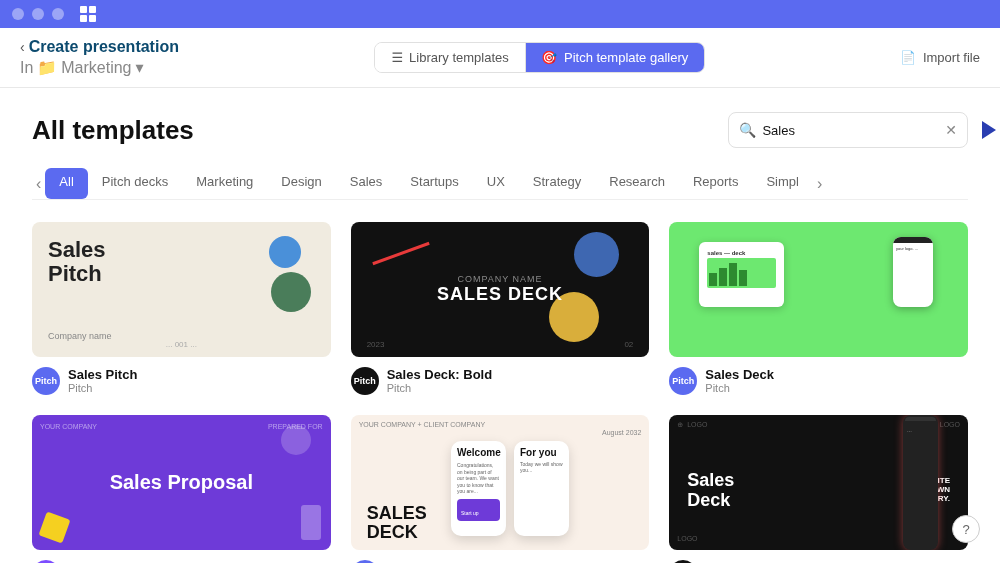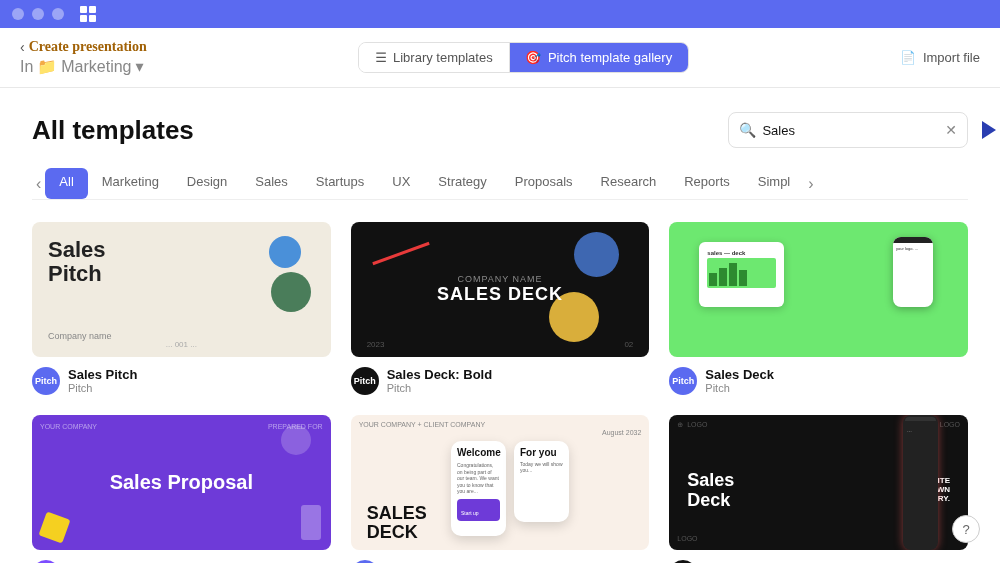--- a/index.html
+++ b/index.html
@@ -31,21 +31,21 @@
       align-items: center;
       padding: 0 20px;
       border-bottom: 1px solid #e8e8e8;
       gap: 16px;
     }
     .back-btn {
       display: flex; align-items: center; gap: 4px; cursor: pointer;
       color: #333; font-size: 13px; text-decoration: none;
     }
     .back-chevron { font-size: 14px; color: #555; }
-    .create-label { font-size: 14px; font-weight: 600; color: #a16207; font-family: Liberation Serif, serif; }
+    .create-label { font-size: 16px; font-weight: 600; color: #0c4a6e; }
     .in-label { font-size: 16px; color: #888; display: flex; align-items: center; gap: 4px; }
     .topbar-tabs {
       display: flex; gap: 0; margin-left: auto; border: 1px solid #e0e0e0; border-radius: 8px; overflow: hidden;
     }
     .topbar-tab {
       padding: 7px 16px; font-size: 13px; cursor: pointer; display: flex; align-items: center; gap: 6px;
       background: white; color: #555; border: none; outline: none;
     }
     .topbar-tab.active { background: #5b6af0; color: white; }
     .topbar-tab:not(:last-child) { border-right: 1px solid #e0e0e0; }
@@ -222,27 +222,27 @@
         <input class="search-input" value="Sales" style="">
         <span class="search-clear">✕</span>
       </div>
       <div class="cursor-triangle"></div>
     </div>
   </div>
 
   <div class="filter-tabs">
     <button class="filter-nav">‹</button>
     <div class="filter-tab active">All</div>
+    <div class="filter-tab">Pitch decks</div>
     <div class="filter-tab">Marketing</div>
     <div class="filter-tab">Design</div>
     <div class="filter-tab">Sales</div>
     <div class="filter-tab">Startups</div>
     <div class="filter-tab">UX</div>
     <div class="filter-tab">Strategy</div>
-    <div class="filter-tab">Proposals</div>
     <div class="filter-tab">Research</div>
     <div class="filter-tab">Reports</div>
     <div class="filter-tab">Simpl</div>
     <button class="filter-nav">›</button>
   </div>
 
   <div class="templates-grid">
 
     <div class="template-card">
       <div class="template-thumb thumb-sales-pitch">
@@ -336,21 +336,21 @@
       <div class="template-thumb thumb-simple-sales">
         <div style="position:absolute;top:6px;left:8px;font-size:7px;color:#888;">YOUR COMPANY + CLIENT COMPANY</div>
         <div style="position:absolute;top:14px;right:8px;font-size:7px;color:#888;">August 2032</div>
 
         <div style="display:flex;gap:8px;align-items:flex-start;margin-top:12px;padding-left:20px;">
           <div style="background:white;border-radius:10px;width:55px;height:95px;box-shadow:0 4px 12px rgba(0,0,0,0.15);overflow:hidden;padding:6px;">
             <div style="font-size:10px;font-weight:700;color:#111;margin-bottom:4px;">Welcome</div>
             <div style="font-size:5px;color:#666;line-height:1.3;">Congratulations, on being part of our team. We want you to know that you are...</div>
             <div style="background:#6e3ad8;border-radius:4px;padding:2px 4px;margin-top:4px;"><span style="font-size:5px;color:white;">Start up</span></div>
           </div>
-          <div style="background:white;border-radius:10px;width:55px;height:81px;box-shadow:0 4px 12px rgba(0,0,0,0.15);overflow:hidden;padding:6px;">
+          <div style="background:white;border-radius:10px;width:55px;height:95px;box-shadow:0 4px 12px rgba(0,0,0,0.15);overflow:hidden;padding:6px;">
             <div style="font-size:10px;font-weight:700;color:#111;margin-bottom:3px;">For you</div>
             <div style="font-size:5px;color:#666;">Today we will show you...</div>
           </div>
         </div>
         <div style="position:absolute;bottom:8px;left:16px;">
           <span style="font-size:18px;font-weight:800;color:#111;line-height:1;">SALES<br>DECK</span>
         </div>
       </div>
       <div class="template-info">
         <div class="pitch-logo">Pitch</div>

